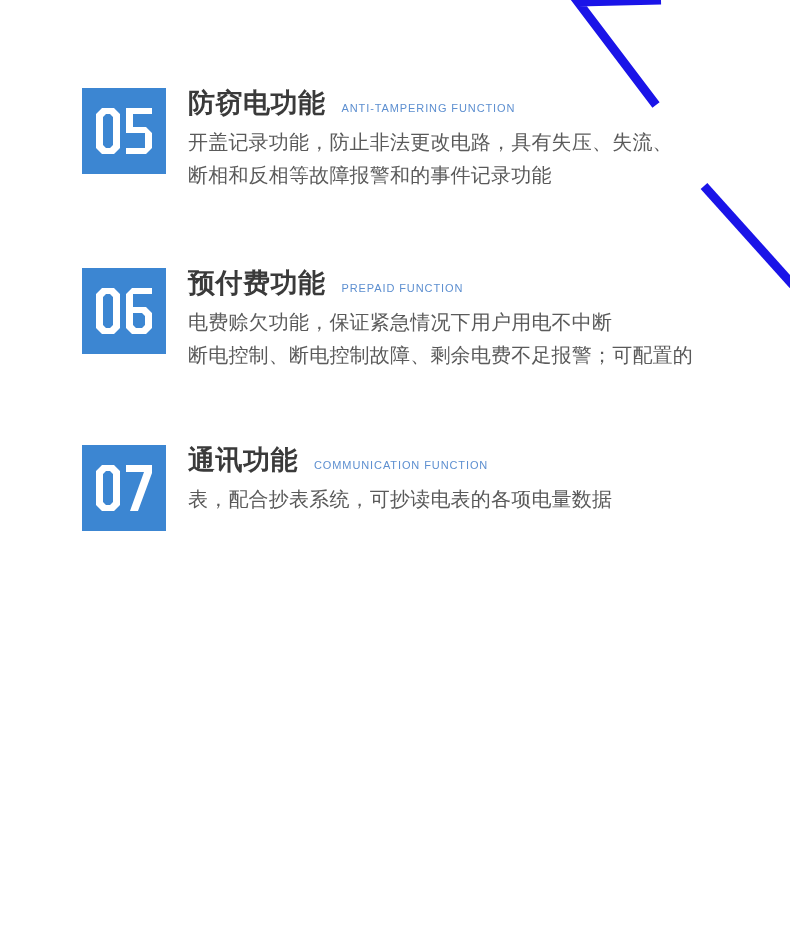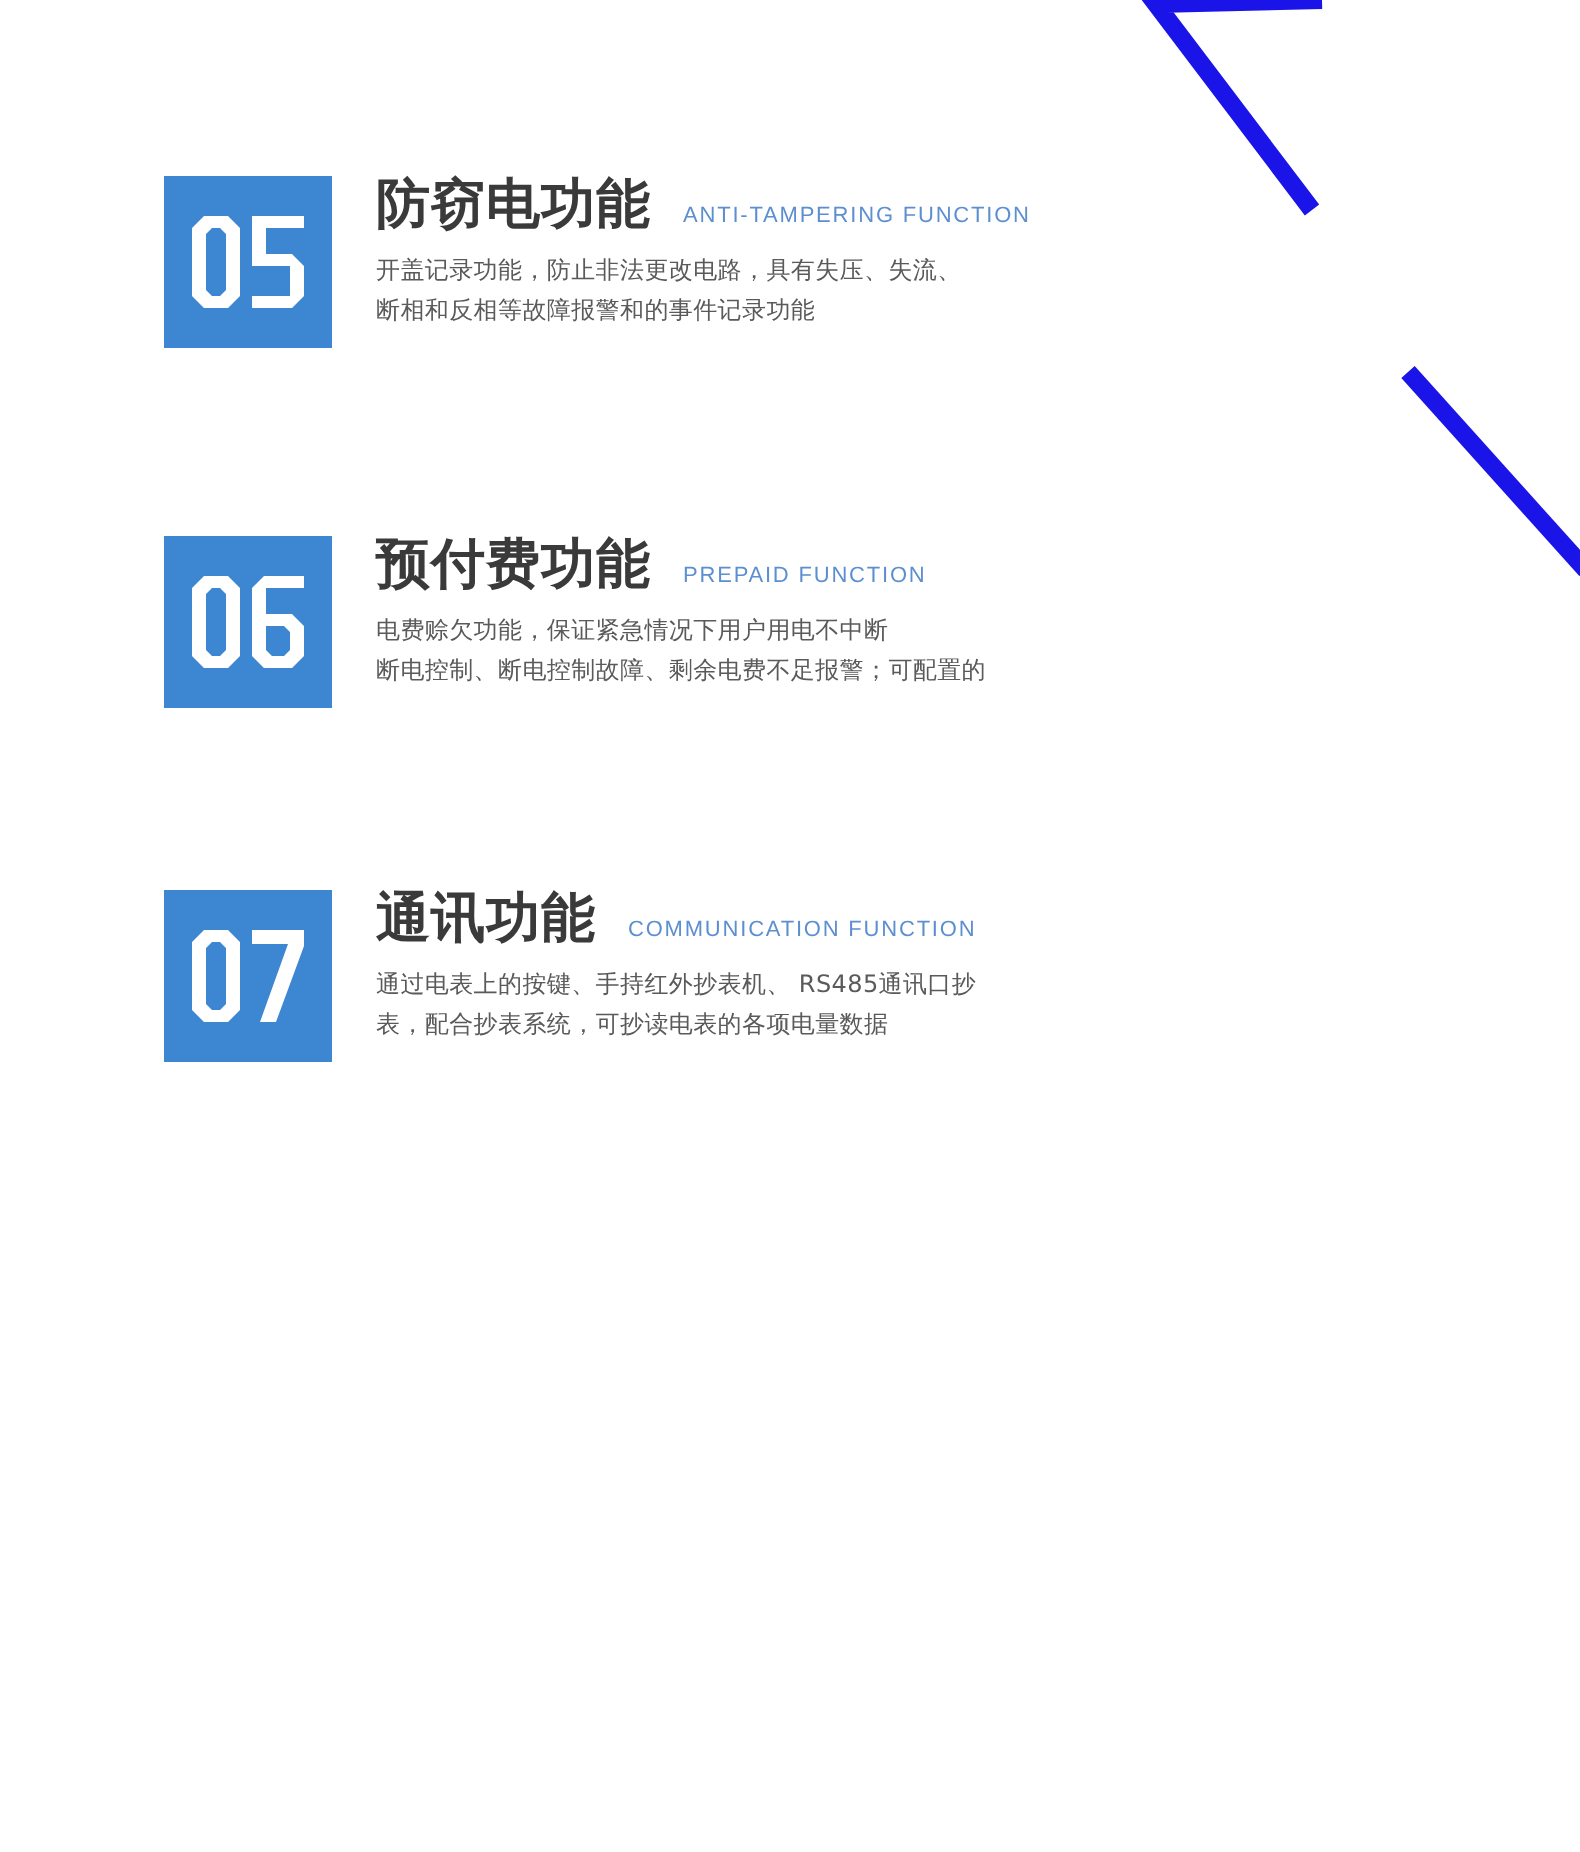--- a/index.html
+++ b/index.html
@@ -76,21 +76,21 @@
     font-size: 11px;
     font-weight: normal;
     color: #5d8fd0;
     letter-spacing: 0.9px;
     white-space: nowrap;
   }
 
   .desc {
     margin-top: 9px;
     font-family: "DejaVu Sans", "Liberation Sans", sans-serif;
-    font-size: 12px;
+    font-size: 20px;
     color: #5a5a5a;
     line-height: 1.62;
     max-width: 500px;
     letter-spacing: 0.2px;
   }
   .desc .line { display: block; white-space: nowrap; }
 
   
   .photo-band {
     position: absolute;
@@ -196,21 +196,20 @@
 
         <path d="M44 20 L70 20 L70 28 L56 66 L48 66 L62 27 L44 27 Z" fill="#ffffff"></path>
       </svg>
     </div>
     <div class="feature-body">
       <div class="title-row">
         <span class="cn-title">通讯功能</span>
         <span class="en-title">COMMUNICATION FUNCTION</span>
       </div>
       <div class="desc">
-        <span class="line">通过电表上的按键、手持红外抄表机、 RS485通讯口抄</span>
         <span class="line">表，配合抄表系统，可抄读电表的各项电量数据</span>
       </div>
     </div>
   </div>
 
   <div class="photo-band">
     <div class="photo-band-inner">
       <div class="bokeh-bg"></div>
 
       <div class="bokeh" style="left:120px;  top:248px; width:78px;  height:90px;  background:#6f6b64; filter:blur(11px);"></div>

